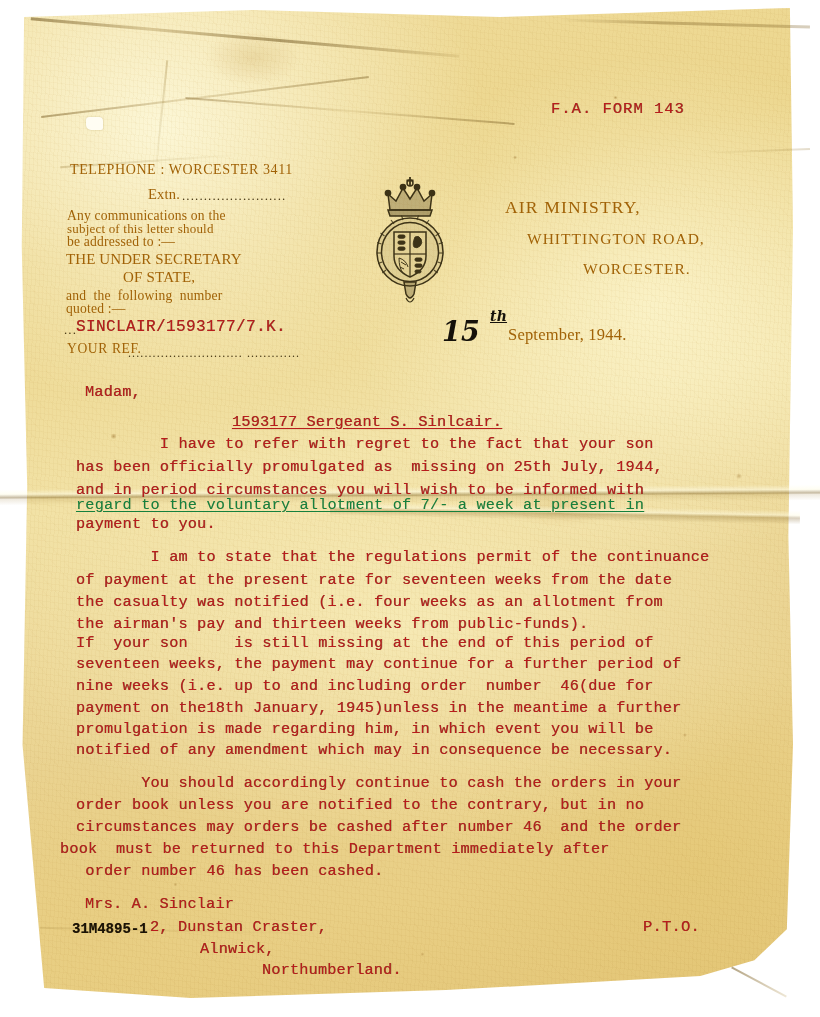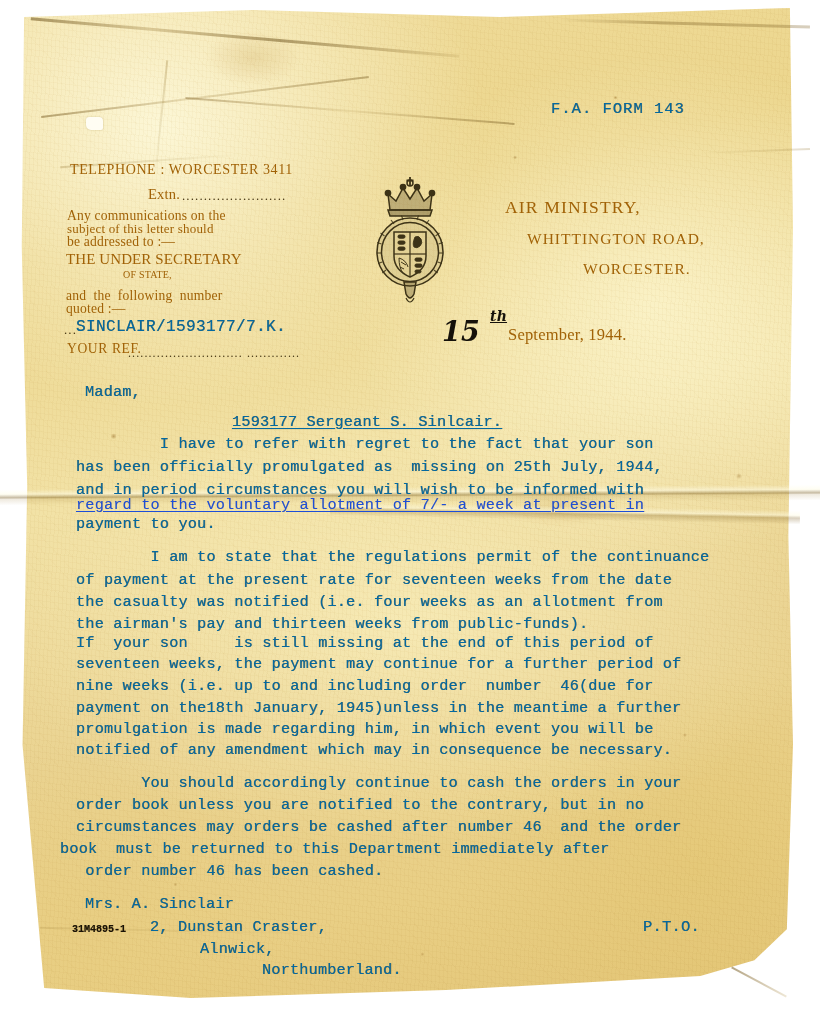--- a/index.html
+++ b/index.html
@@ -155,24 +155,24 @@
     font-family: "Liberation Serif", "DejaVu Serif", serif;
     color: #a16207;
   }
   .smallcaps { font-variant: small-caps; letter-spacing: .6px; }
 
   
   .tw {
     font-family: "Liberation Mono", "DejaVu Sans Mono", monospace;
     font-size: 15.2px;
     line-height: 23.6px;
-    color: #0369a1;
+    color: #b91c1c;
     text-shadow: 0.35px 0 0 rgba(40,28,8,.45), -0.3px 0.3px 0 rgba(60,44,14,.22);
   }
-  .tw.faint { color: #1d4ed8; text-shadow: 0.3px 0 0 rgba(90,74,36,.3); }
+  .tw.faint { color: #15803d; text-shadow: 0.3px 0 0 rgba(90,74,36,.3); }
   .u { text-decoration: underline; text-underline-offset: 2px; }
 
   
   .handwritten {
     font-family: "DejaVu Serif", "Liberation Serif", serif;
     font-style: italic;
     font-weight: 700;
     color: #15110a;
   }
 
@@ -207,21 +207,21 @@
 <div class="ink printed smallcaps" style="left:70px; top:162px; font-size:14px;">TELEPHONE : WORCESTER 3411</div>
 
 <div class="ink printed" style="left:148px; top:186px; font-size:14.5px;">Extn.</div>
 <div class="ink printed leader" style="left:182px; top:188px; font-size:13px;">........................</div>
 
 <div class="ink printed" style="left:67px; top:208px; font-size:13.6px;">Any communications on the</div>
 <div class="ink printed" style="left:67px; top:221px; font-size:13px;">subject of this letter should</div>
 <div class="ink printed" style="left:67px; top:234px; font-size:13.6px;">be addressed to :—</div>
 
 <div class="ink printed" style="left:66px; top:251px; font-size:15px; letter-spacing:.1px;">THE UNDER SECRETARY</div>
-<div class="ink printed" style="left:123px; top:269px; font-size:10px;">OF STATE,</div>
+<div class="ink printed" style="left:123px; top:269px; font-size:15px;">OF STATE,</div>
 
 <div class="ink printed" style="left:66px; top:288px; font-size:13.6px;">and  the  following  number</div>
 <div class="ink printed" style="left:66px; top:301px; font-size:13.6px;">quoted :—</div>
 
 <div class="ink printed leader" style="left:64px; top:322px; font-size:13px;">...</div>
 <div class="ink tw" style="left:76px; top:316px; font-size:16px; letter-spacing:.4px;">SINCLAIR/1593177/7.K.</div>
 
 <div class="ink printed smallcaps" style="left:67px; top:341px; font-size:13.6px;">YOUR REF.</div>
 <div class="ink printed leader" style="left:128px; top:346px; font-size:12px;">............................ .............</div>
 
@@ -318,18 +318,18 @@
 <div class="ink tw" style="left:76px; top:794px;">order book unless you are notified to the contrary, but in no</div>
 <div class="ink tw" style="left:76px; top:816px;text-align:center;">circumstances may orders be cashed after number 46  and the order</div>
 <div class="ink tw" style="left:60px; top:838px;">book  must be returned to this Department immediately after</div>
 <div class="ink tw" style="left:76px; top:860px;"> order number 46 has been cashed.</div>
 
 <div class="ink tw" style="left:85px; top:893px;">Mrs. A. Sinclair</div>
 <div class="ink tw" style="left:150px; top:916px;">2, Dunstan Craster,</div>
 <div class="ink tw" style="left:200px; top:938px;">Alnwick,</div>
 <div class="ink tw" style="left:262px; top:959px;">Northumberland.</div>
 
-<div class="ink tw stamp-dark" style="left:72px; top:918px; font-size:10px; letter-spacing:0;">31M4895-1</div>
+<div class="ink tw stamp-dark" style="left:72px; top:918px; font-size:14px; letter-spacing:0;">31M4895-1</div>
 
 <div class="ink tw" style="left:643px; top:916px; font-size:15.5px;">P.T.O.</div>
 
 <div class="crease" id="corner-tear"></div>
 <div class="crease" id="corner-tear-edge"></div>
 
 </body></html>

